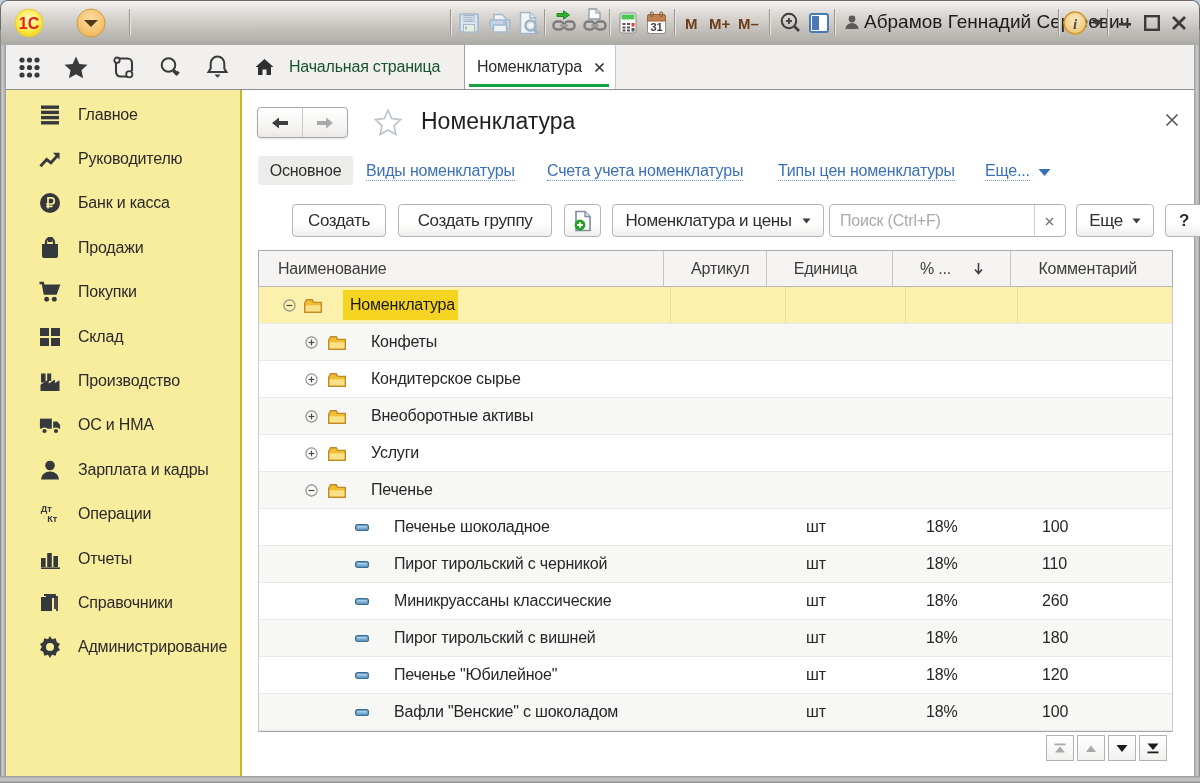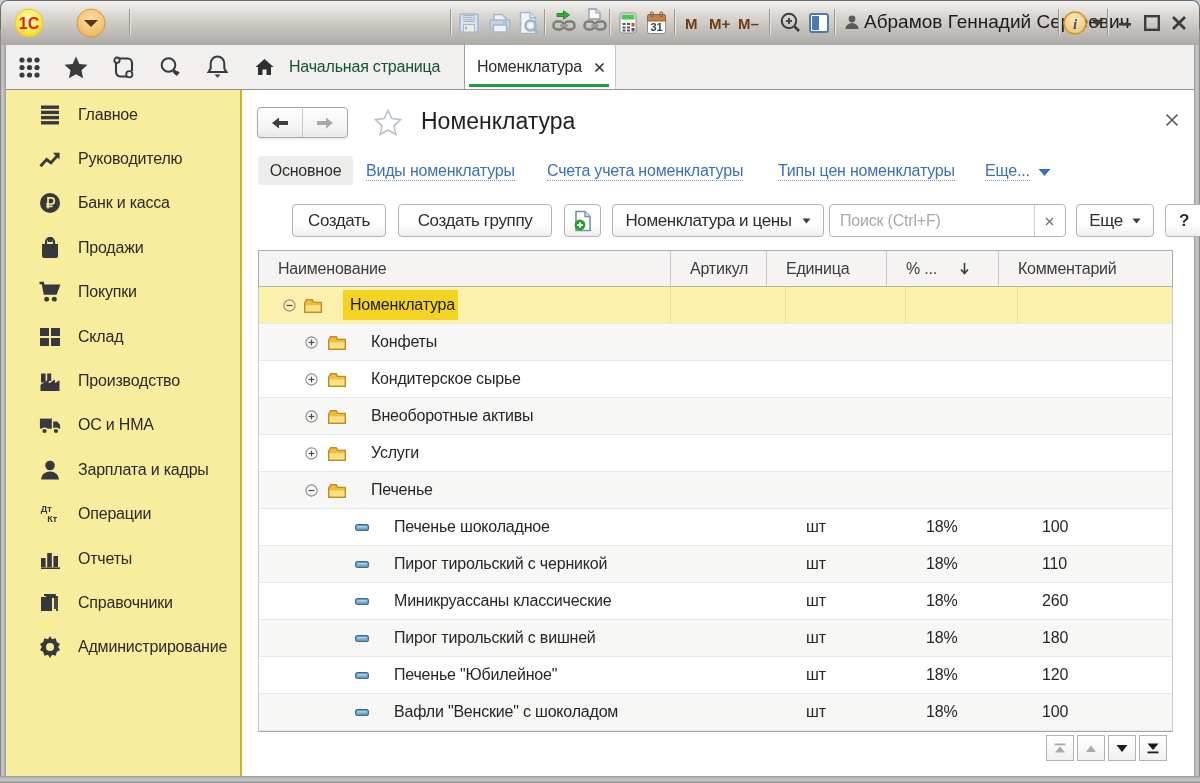--- a/index.html
+++ b/index.html
@@ -28,21 +28,21 @@
 .sb-item .tx{position:absolute;left:58px;font-size:16px;color:#2a2a2a;letter-spacing:-0.2px;}
 
 .navgrp{position:absolute;left:15px;top:17px;width:91px;height:31px;border:1px solid #a9a9a9;border-radius:4px;background:linear-gradient(#ffffff,#f2f1ef 80%,#e8e7e5);box-shadow:0 1px 2px rgba(0,0,0,.12);display:flex;}
 .navgrp .half{flex:1;display:flex;align-items:center;justify-content:center;}
 .navgrp .half:first-child{border-right:1px solid #c9c9c9;}
 .bigtitle{position:absolute;left:179px;top:18px;font-size:23px;color:#1f1f1f;}
 .chip{position:absolute;left:16px;top:66px;width:95px;height:29px;background:#ececea;border-radius:4px;display:flex;align-items:center;justify-content:center;font-size:16px;color:#2e2e2e;letter-spacing:-0.2px;}
 .lnk{position:absolute;top:71px;font-size:16px;color:#3a70b8;border-bottom:1px dotted #6f9ac9;line-height:19px;letter-spacing:-0.2px;}
 .btn{position:absolute;top:114px;height:33px;border:1px solid #b4b4b4;border-radius:4px;background:linear-gradient(#ffffff 55%,#f4f3f1 90%,#ececea);display:flex;align-items:center;justify-content:center;font-size:17px;color:#2e2e2e;letter-spacing:-0.4px;margin-left:35px;}
 .tbl{position:absolute;left:16px;top:160px;width:915px;}
-.thead{display:flex;height:37px;background:#f5f4f2;border:1px solid #ababab;border-bottom:1px solid #b7b7b7;}
+.thead{display:flex;height:37px;background:#f5f4f2;border:1px solid #ababab;border-bottom:1px solid #b7b7b7;gap:8px;}
 .th{display:flex;align-items:center;padding-left:19px;font-size:16px;color:#3c3c3c;border-right:1px solid #c6c6c6;letter-spacing:-0.2px;}
 .th:last-child{border-right:none;}
 .trow{position:relative;height:37px;border-bottom:1px solid #e7e7e6;font-size:16px;color:#262626;letter-spacing:-0.2px;}
 .trow .c2{position:absolute;left:547px;top:0;height:36px;display:flex;align-items:center;}
 .trow .c3{position:absolute;left:667px;top:0;height:36px;display:flex;align-items:center;}
 .trow .c4{position:absolute;left:783px;top:0;height:36px;display:flex;align-items:center;}
 .odd{background:#f7f7f6;}
 .nametx{position:absolute;top:0;height:36px;display:flex;align-items:center;}
 .navbtn{position:absolute;top:645px;width:28px;height:26px;border:1px solid #b3b3b3;background:linear-gradient(#ffffff,#f1f1f0);display:flex;align-items:center;justify-content:center;}
 .xclose{position:absolute;left:921px;top:21px;width:18px;height:18px;}

